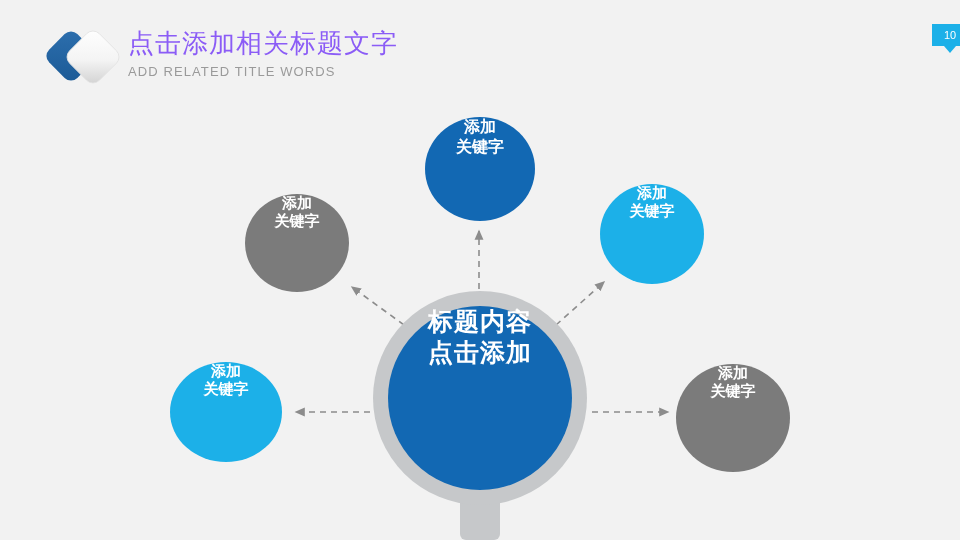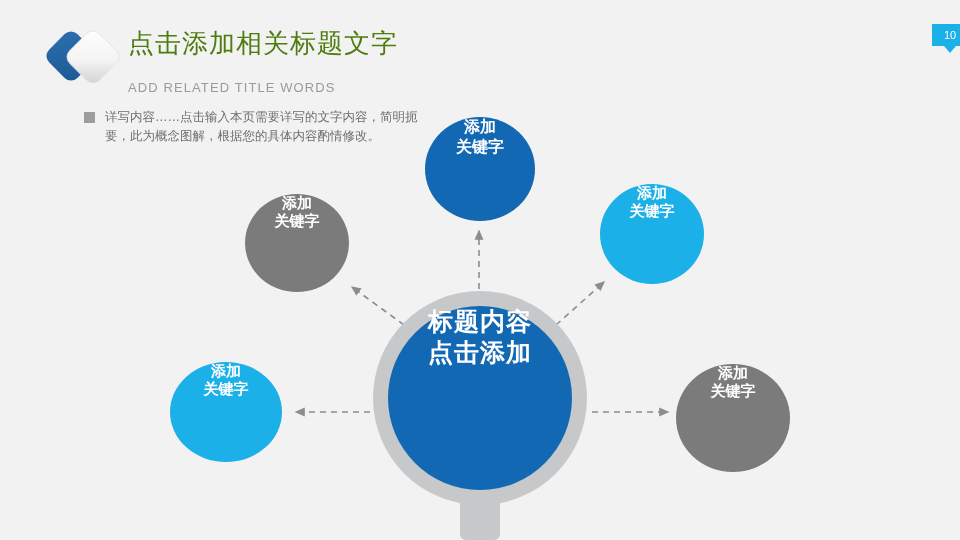--- a/index.html
+++ b/index.html
@@ -10,26 +10,26 @@
     position:relative;
   }
   .slide{position:absolute;inset:0;background:#f2f2f2;}
 
   
   .logo{position:absolute;left:45px;top:22px;width:88px;height:70px;}
   .logo svg{display:block;}
 
   .title-block{position:absolute;left:128px;top:26px;}
   .title-cn{
-    font-size:26px;color:#4d7c0f;letter-spacing:1px;
+    font-size:26px;color:#8b5cf6;letter-spacing:1px;
     line-height:34px;white-space:nowrap;font-weight:400;
   }
   .title-en{
     font-size:13px;color:#9a9a9a;letter-spacing:1.1px;
-    line-height:20px;margin-top:18px;white-space:nowrap;
+    line-height:20px;margin-top:2px;white-space:nowrap;
   }
 
   
   .page-badge{position:absolute;left:932px;top:24px;width:36px;height:22px;}
   .page-badge .box{
     width:36px;height:22px;background:#1cb0e8;
     color:#ffffff;font-size:11px;line-height:22px;text-align:center;
   }
   .page-badge .tip{
     width:0;height:0;margin:0 auto;
@@ -109,24 +109,20 @@
   <div class="title-block">
     <div class="title-cn">点击添加相关标题文字</div>
     <div class="title-en">ADD RELATED TITLE WORDS</div>
   </div>
 
   <div class="page-badge">
     <div class="box">10</div>
     <div class="tip"></div>
   </div>
 
-  <div class="body-note">
-    <div class="bullet"></div>
-    <p>详写内容……点击输入本页需要详写的文字内容，简明扼要，此为概念图解，根据您的具体内容酌情修改。</p>
-  </div>
 
   <div class="diagram">
     <svg width="960" height="540">
       <defs>
         <marker id="arw" markerWidth="7" markerHeight="7" refX="5.5" refY="3.2" orient="auto" markerUnits="strokeWidth">
           <path d="M0,0.4 L6.4,3.2 L0,6 z" fill="#8c8c8c"></path>
         </marker>
       </defs>
       <g stroke="#8c8c8c" stroke-width="1.6" stroke-dasharray="6,5" fill="none" marker-end="url(#arw)">
         <line x1="479" y1="300" x2="479" y2="231"></line>

